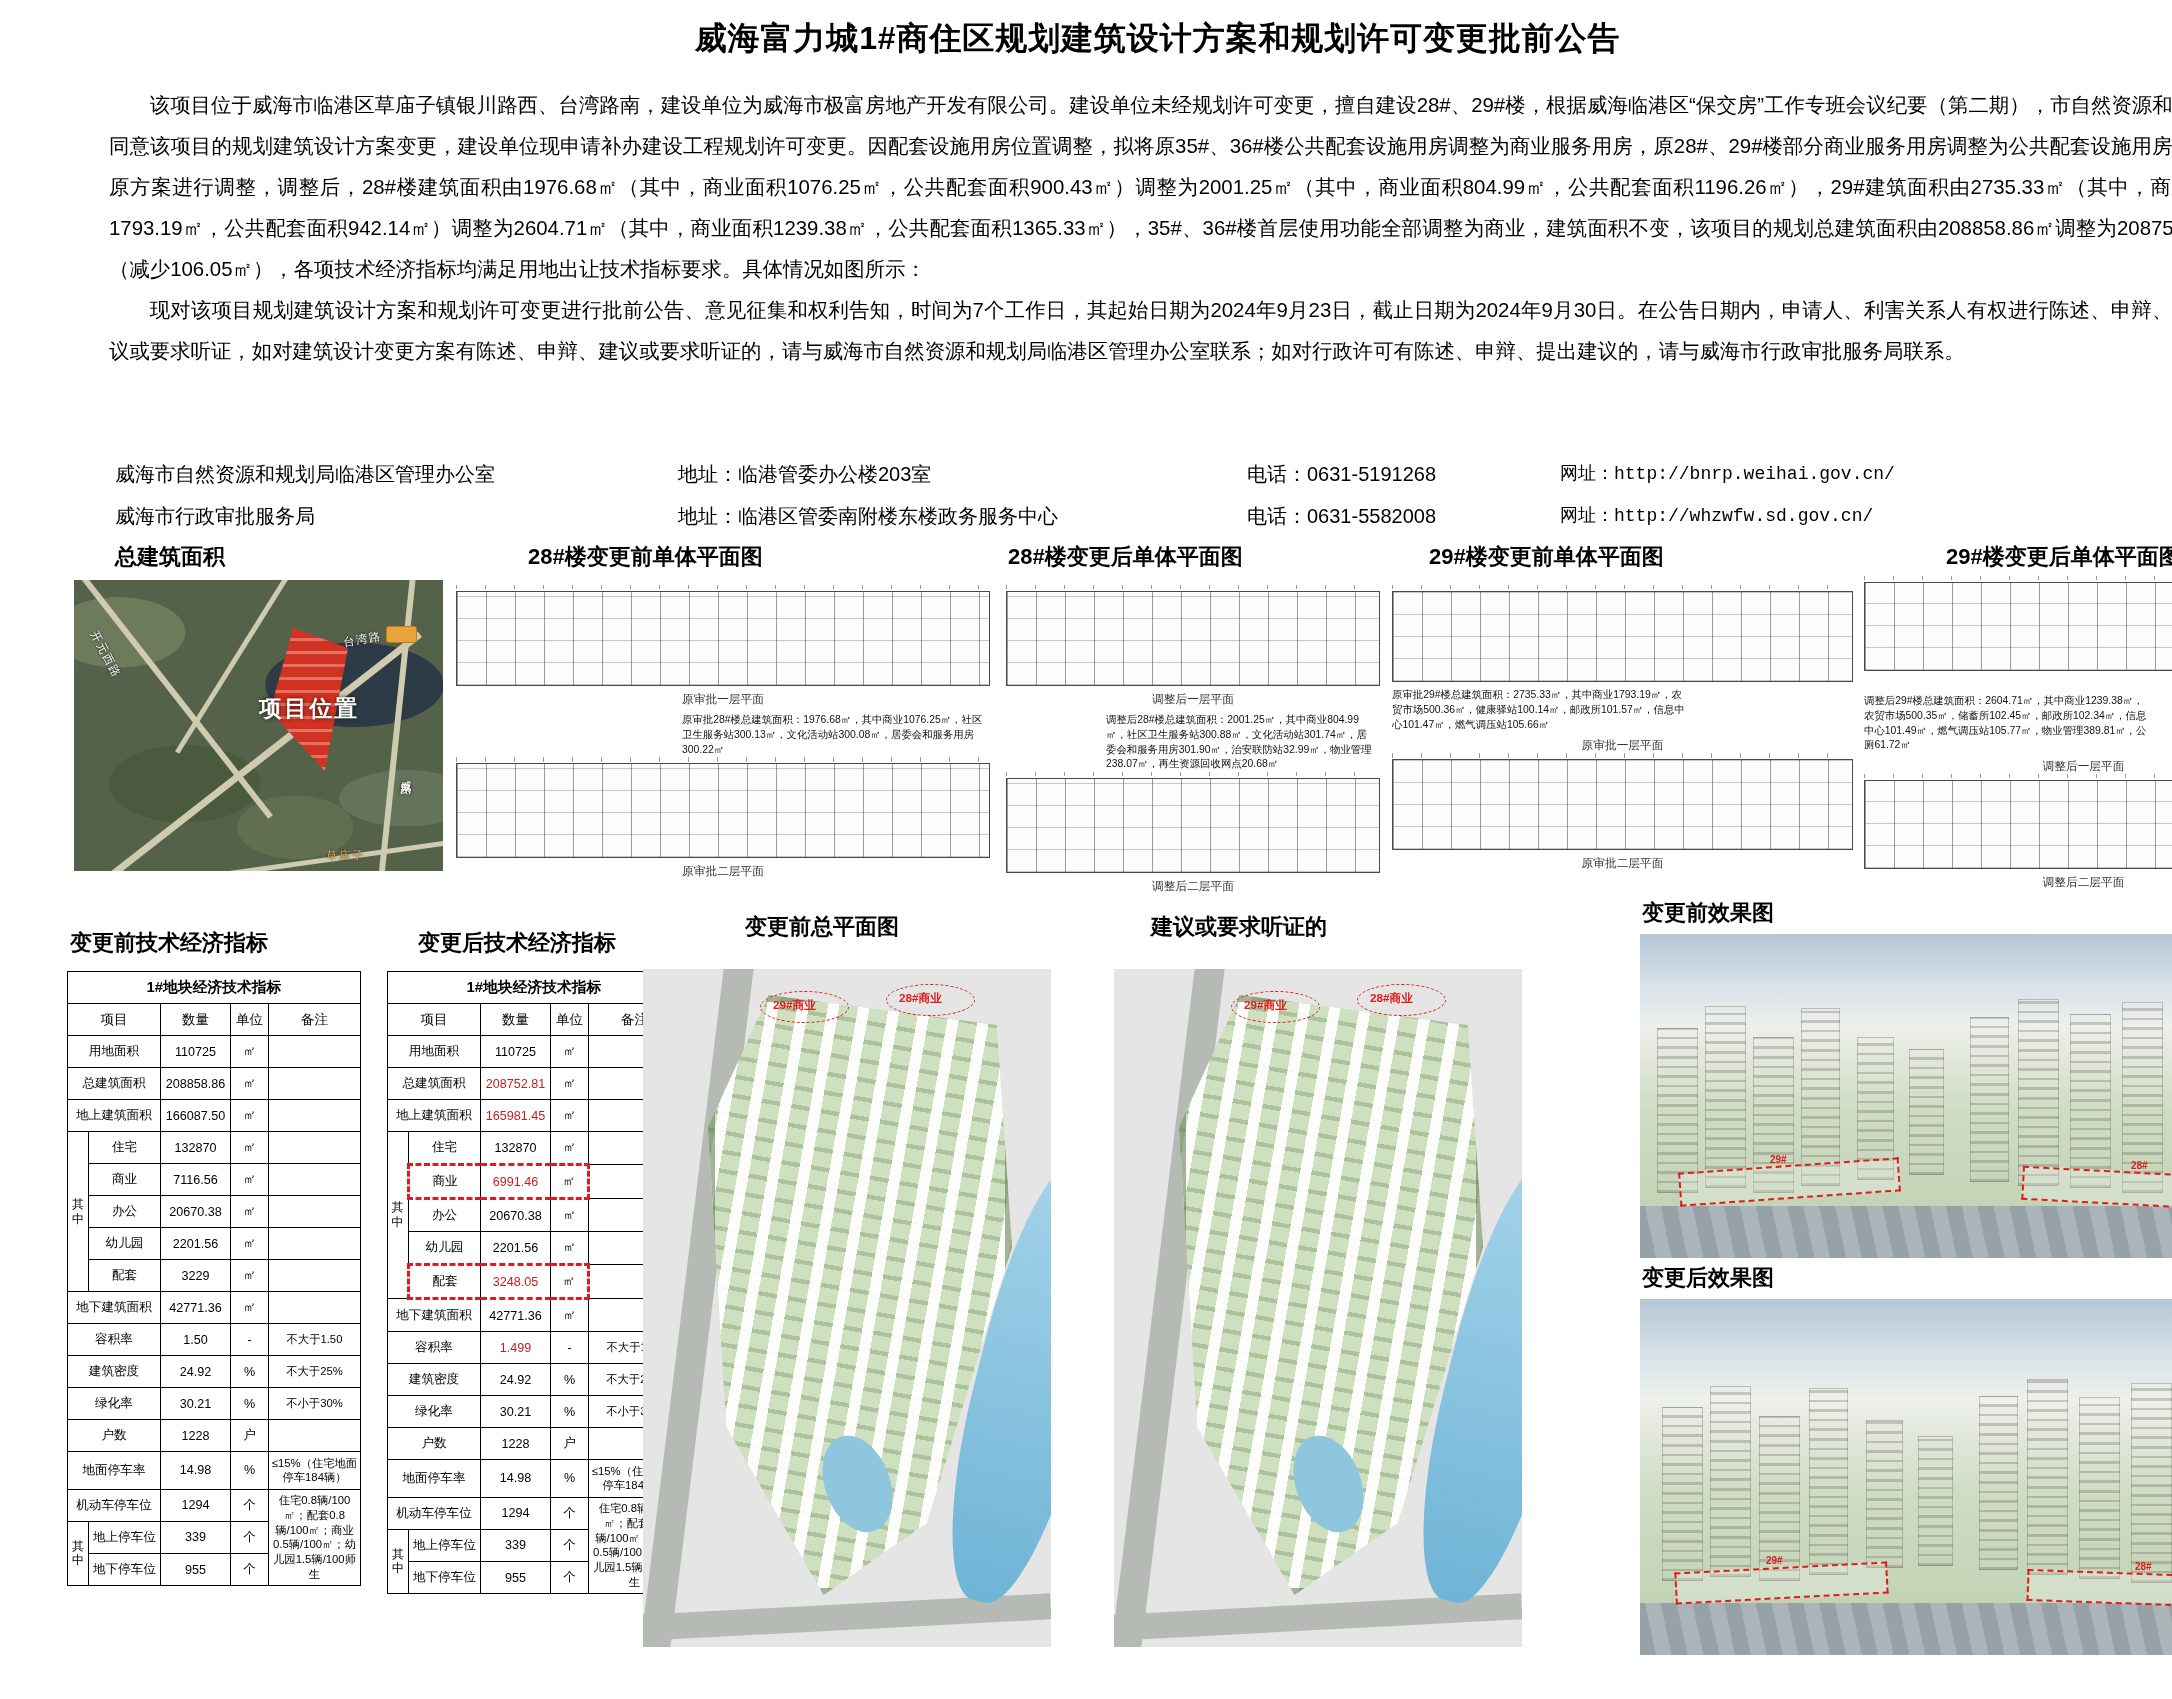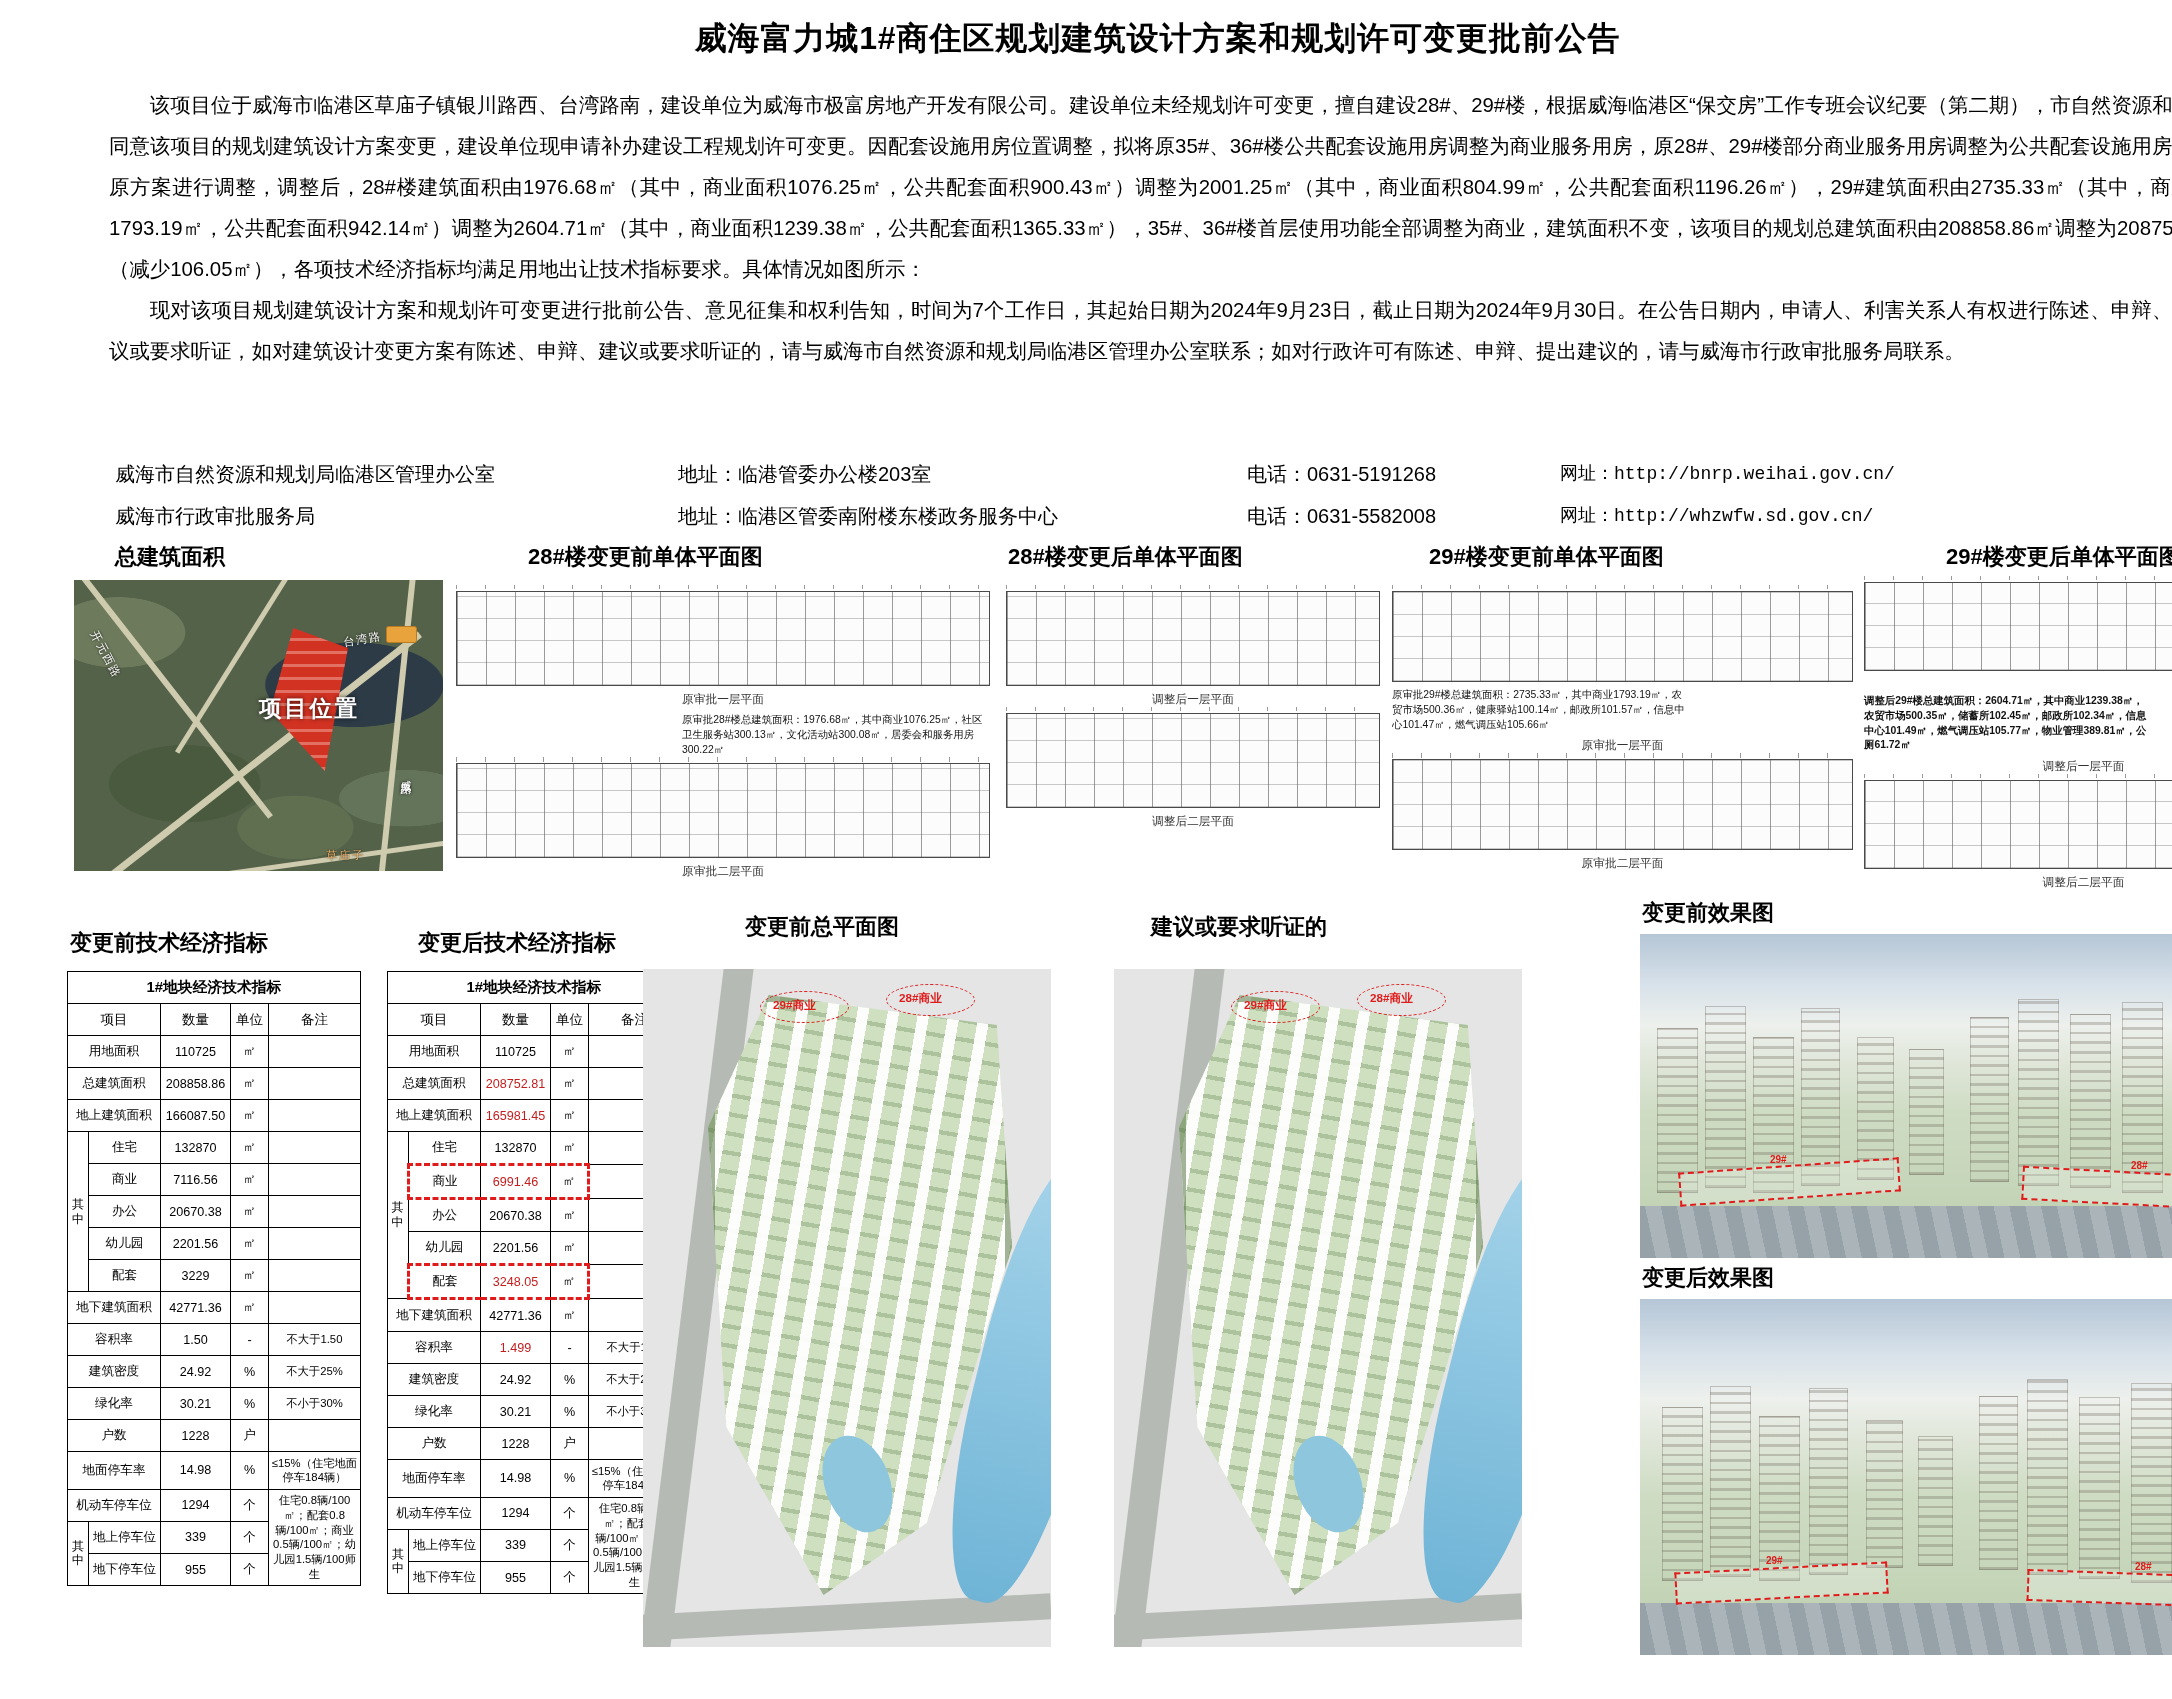--- a/index.html
+++ b/index.html
@@ -132,36 +132,37 @@
   <div class="plan-strip" style="height:93px;"></div>
   <div class="plan-sub">原审批一层平面</div>
   <div class="plan-caption" style="width:304px;margin-left:226px;">原审批28#楼总建筑面积：1976.68㎡，其中商业1076.25㎡，社区卫生服务站300.13㎡，文化活动站300.08㎡，居委会和服务用房300.22㎡</div>
   <div class="plan-strip" style="height:93px;"></div>
   <div class="plan-sub">原审批二层平面</div>
 </div>
 
 <div class="abs plans" style="left:1006px;top:591px;width:374px;">
   <div class="plan-strip" style="height:93px;"></div>
   <div class="plan-sub">调整后一层平面</div>
+  <div class="plan-caption" style="width:269px;margin-left:100px;">调整后28#楼总建筑面积：2001.25㎡，其中商业804.99㎡，社区卫生服务站300.88㎡，文化活动站301.74㎡，居委会和服务用房301.90㎡，治安联防站32.99㎡，物业管理238.07㎡，再生资源回收网点20.68㎡</div>
   <div class="plan-strip" style="height:93px;"></div>
   <div class="plan-sub">调整后二层平面</div>
 </div>
 
 <div class="abs plans" style="left:1392px;top:591px;width:461px;">
   <div class="plan-strip" style="height:89px;"></div>
   <div class="plan-caption" style="width:295px;">原审批29#楼总建筑面积：2735.33㎡，其中商业1793.19㎡，农贸市场500.36㎡，健康驿站100.14㎡，邮政所101.57㎡，信息中心101.47㎡，燃气调压站105.66㎡</div>
   <div class="plan-sub">原审批一层平面</div>
   <div class="plan-strip" style="height:89px;"></div>
   <div class="plan-sub">原审批二层平面</div>
 </div>
 
 <div class="abs plans" style="left:1864px;top:582px;width:439px;">
   <div class="plan-strip" style="height:87px;"></div>
   <div class="corner-lbl">首层平面图</div>
-  <div class="plan-caption" style="width:287px;font-weight:bold;">调整后29#楼总建筑面积：2604.71㎡，其中商业1239.38㎡，农贸市场500.35㎡，储蓄所102.45㎡，邮政所102.34㎡，信息中心101.49㎡，燃气调压站105.77㎡，物业管理389.81㎡，公厕61.72㎡</div>
+  <div class="plan-caption" style="width:287px;">调整后29#楼总建筑面积：2604.71㎡，其中商业1239.38㎡，农贸市场500.35㎡，储蓄所102.45㎡，邮政所102.34㎡，信息中心101.49㎡，燃气调压站105.77㎡，物业管理389.81㎡，公厕61.72㎡</div>
   <div class="plan-sub">调整后一层平面</div>
   <div class="plan-strip" style="height:87px;"></div>
   <div class="plan-sub">调整后二层平面</div>
 </div>
 
 <div class="abs sec" style="left:70px;top:928px;">变更前技术经济指标</div>
 <div class="abs sec" style="left:398px;top:928px;margin-left:20px;">变更后技术经济指标</div>
 <div class="abs sec" style="left:745px;top:912px;">变更前总平面图</div>
 <div class="abs sec" style="left:1151px;top:912px;">建议或要求听证的</div>
 <div class="abs sec" style="left:1642px;top:898px;">变更前效果图</div>

